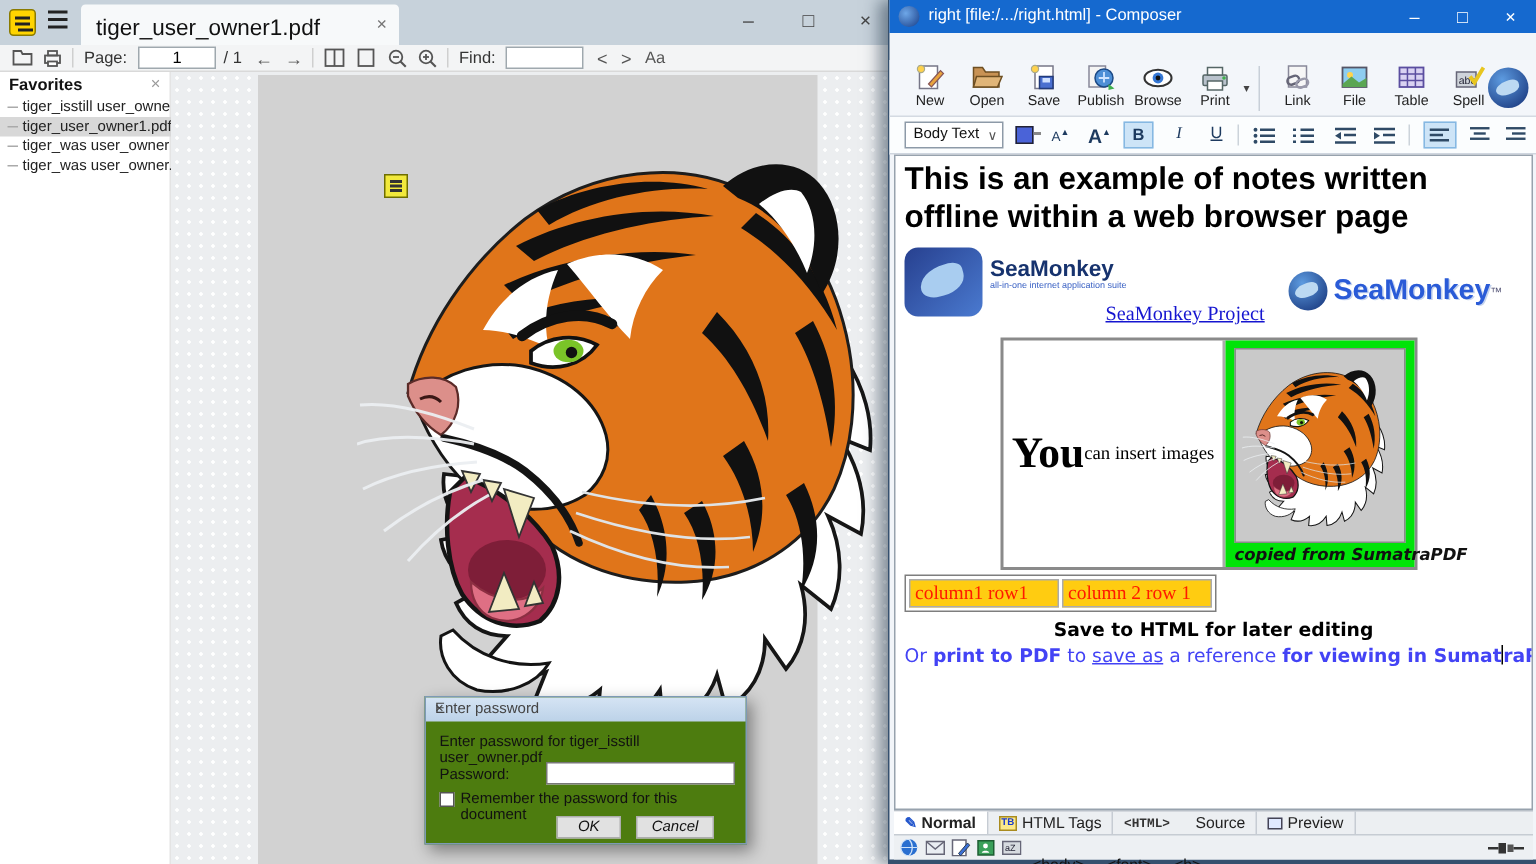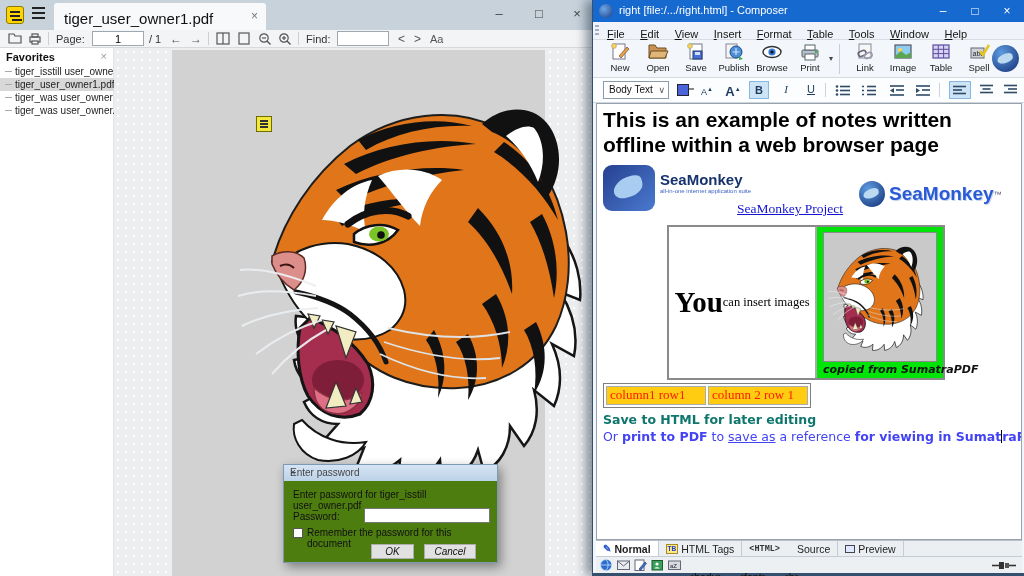--- a/index.html
+++ b/index.html
@@ -107,21 +107,21 @@
   .ins-big { font-family:"Liberation Serif", serif; font-weight:bold; font-size:29px; color:#000; }
   .ins-rest { font-family:"Liberation Serif", serif; font-size:12.5px; color:#000; }
   .ins-right { width:126px; background:#00e408; padding:5px 6px 2px 6px; text-align:center; }
   .imgbox { width:100%; height:130px; background:#c9c9c9; border:1px solid #8a8a8a; position:relative; overflow:hidden; }
   .tiger-small { position:absolute; left:4px; top:2px; width:100px; height:124px; }
   .img-cap { font-family:"DejaVu Sans", sans-serif; font-style:italic; font-weight:bold; font-size:11px; color:#111; margin-top:1px; white-space:nowrap; }
   .doc-para { margin-top:6px; font-size:13.5px; line-height:1.3; color:#1a1a1a; text-align:justify; width:412px; }
   .squig { text-decoration:underline; text-decoration-style:wavy; text-decoration-color:#e00; text-decoration-thickness:1px; text-underline-offset:2px; }
   .grid-tbl { margin-top:3px; border-collapse:separate; border-spacing:2px; border:1px solid #7e7e7e; background:#fff; }
   .grid-tbl td { background:#ffcc11; border:1px solid #ababab; color:#ff1a00; font-family:"Liberation Serif", serif; font-size:13px; padding:0 6px 1px 3px; min-width:100px; }
-  .note1 { margin-top:4px; font-family:"DejaVu Sans", sans-serif; font-weight:bold; font-size:12.5px; color:#0f766e; }
+  .note1 { margin-top:4px; font-family:"DejaVu Sans", sans-serif; font-weight:bold; font-size:12.5px; color:#000000;text-align:center; }
   .note2 { margin-top:2px; font-family:"DejaVu Sans", sans-serif; font-size:12.5px; color:#4343f5; white-space:nowrap; }
   .note2 .b { font-weight:bold; }
   .note2 .u { text-decoration:underline; }
   .caret { display:inline-block; width:1px; height:13px; background:#000; vertical-align:-2px; }
 
   
   .cw-tabs { position:absolute; left:3px; top:540px; width:426px; height:16px; background:#eceff2; border-top:1px solid #b9c0c8; display:flex; }
   .etab { display:flex; align-items:center; padding:0 7px; font-size:10.5px; color:#222; border-right:1px solid #c6ccd3; height:100%; }
   .etab.on { background:#fff; font-weight:bold; }
   .etab .pen { color:#2255cc; font-size:10px; margin-right:3px; }
@@ -296,34 +296,20 @@
 
   <div id="composer" class="abs">
     <div class="cw-title">
       <div class="cw-ticon"></div>
       <span class="cw-tname">right [file:/.../right.html] - Composer</span>
       <span class="cw-wctl" style="right:66px">–</span>
       <span class="cw-wctl" style="right:34px">□</span>
       <span class="cw-wctl" style="right:2px">×</span>
     </div>
 
-    <div class="cw-menubar">
-      <div class="grippy"></div>
-      <div class="mwrap">
-        <span class="menu-item">File</span>
-        <span class="menu-item">Edit</span>
-        <span class="menu-item">View</span>
-        <span class="menu-item">Insert</span>
-        <span class="menu-item">Format</span>
-        <span class="menu-item">Table</span>
-        <span class="menu-item">Tools</span>
-        <span class="menu-item">Window</span>
-        <span class="menu-item">Help</span>
-      </div>
-    </div>
 
     <div class="cw-toolbar">
       <div class="tbar-wrap">
         <div class="tbtn">
           <svg width="22" height="19">
               <rect x="4" y="2" width="12" height="15" fill="#fff" stroke="#778" stroke-width="1"></rect>
               <path d="M10 14 L18 5 L20 7 L12 16 Z" fill="#e8a33d" stroke="#855" stroke-width="0.8"></path>
               <circle cx="5" cy="4" r="2.4" fill="#ffd24d" stroke="#aa8" stroke-width="0.8"></circle>
             </svg>
           <span class="lbl">New</span>
@@ -379,21 +365,21 @@
               <rect x="10" y="11" width="8" height="5" rx="2.5" fill="none" stroke="#99a" stroke-width="1.6" transform="rotate(-20 14 13)"></rect>
             </svg>
           <span class="lbl">Link</span>
         </div>
         <div class="tbtn">
           <svg width="22" height="19">
               <rect x="3" y="3" width="16" height="13" fill="#8ecdf0" stroke="#556" stroke-width="1.2"></rect>
               <circle cx="8" cy="8" r="2" fill="#ffd34d"></circle>
               <path d="M3 14 L9 9 L14 13 L19 10 L19 16 L3 16 Z" fill="#5aa653"></path>
             </svg>
-          <span class="lbl">Image</span>
+          <span class="lbl">File</span>
         </div>
         <div class="tbtn">
           <svg width="22" height="19">
               <rect x="3" y="3" width="16" height="13" fill="#d9d2f2" stroke="#5b4ea0" stroke-width="1.2"></rect>
               <path d="M3 7.3 L19 7.3 M3 11.6 L19 11.6 M8.3 3 L8.3 16 M13.6 3 L13.6 16" stroke="#5b4ea0" stroke-width="1"></path>
             </svg>
           <span class="lbl">Table</span>
         </div>
         <div class="tbtn">
           <svg width="22" height="19">

